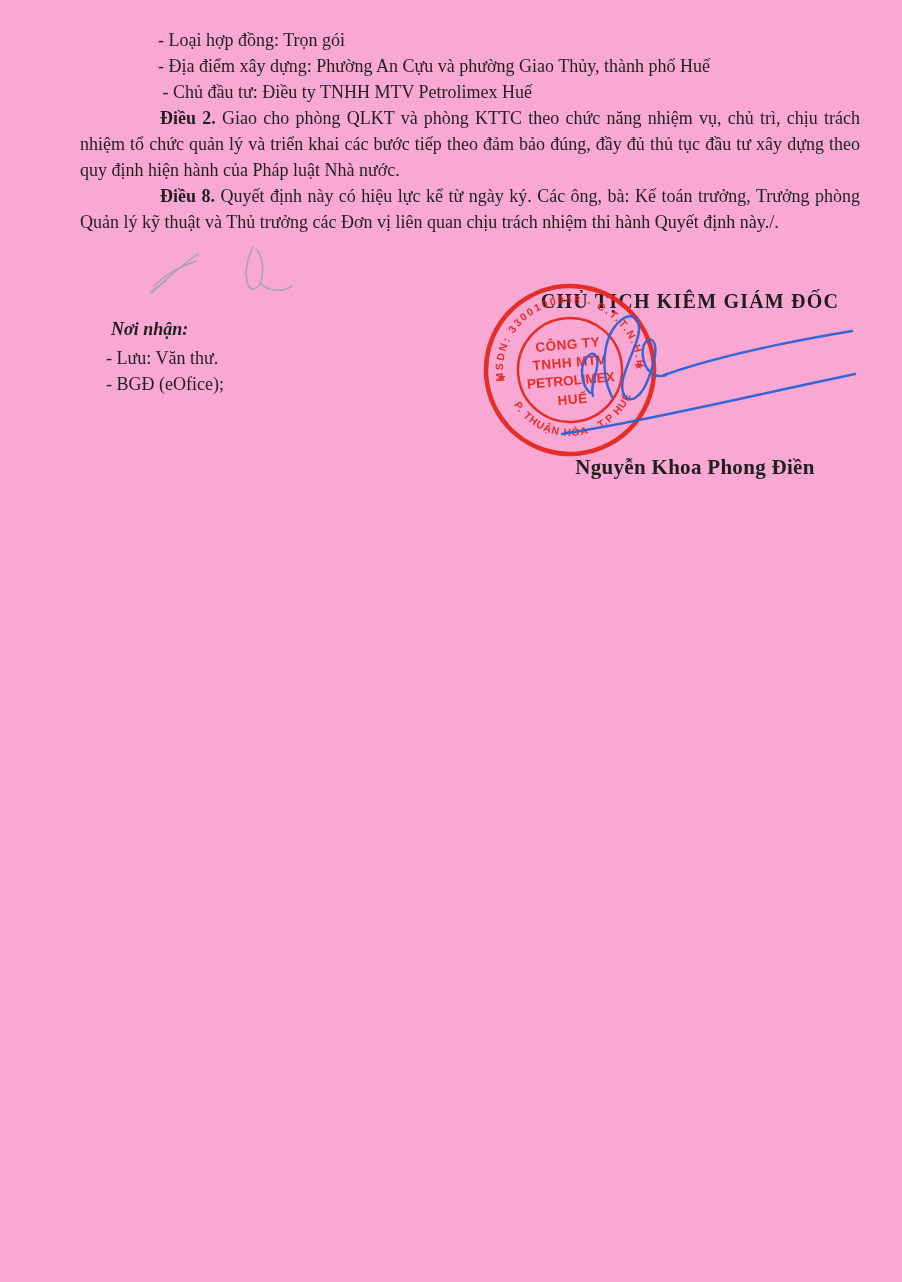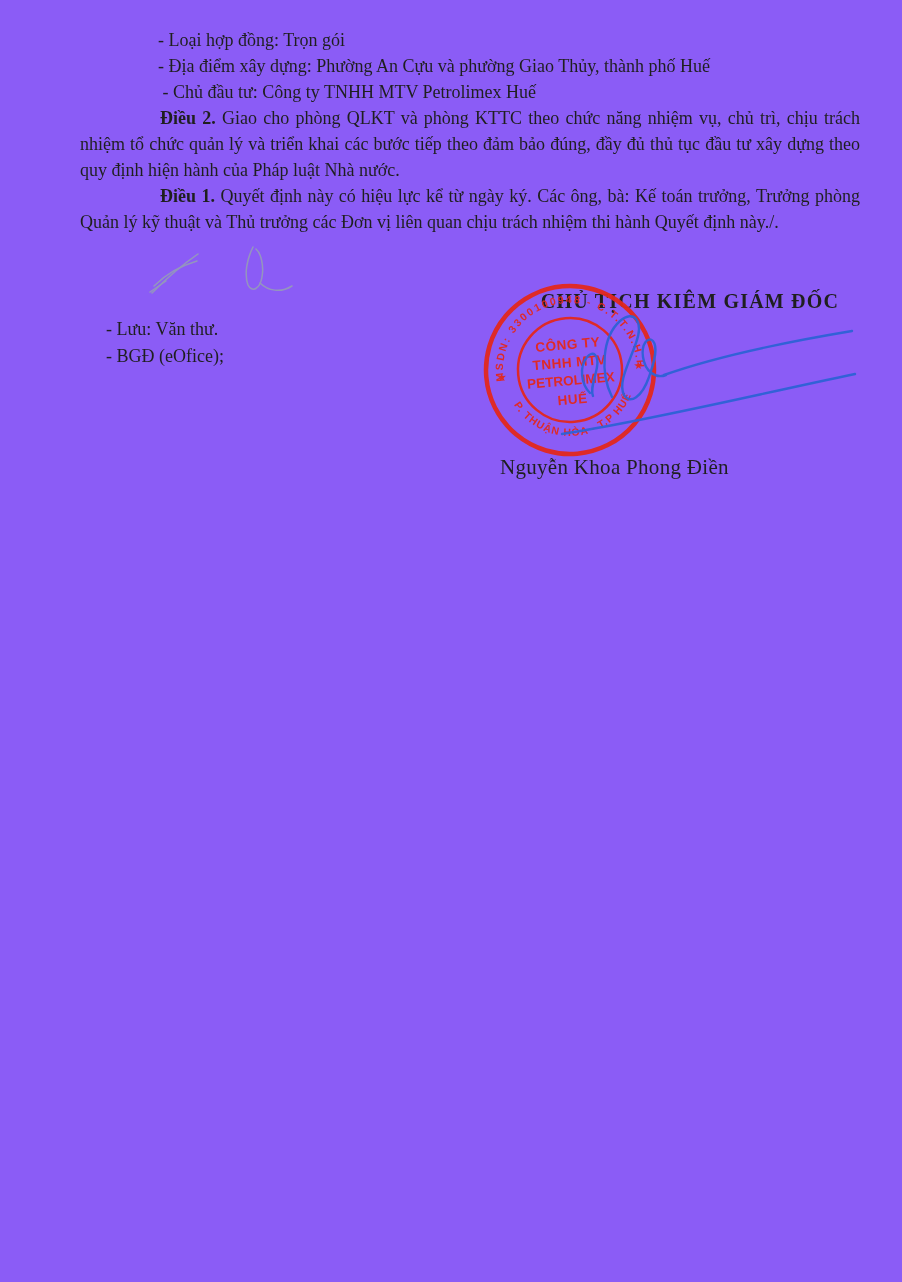--- a/index.html
+++ b/index.html
@@ -1,21 +1,21 @@
 <!DOCTYPE html>
 <html><head>
 <meta charset="utf-8">
 <style>
   * { margin: 0; padding: 0; box-sizing: border-box; }
   html, body { background: #ffffff; }
   .page {
     position: relative;
     width: 902px;
     height: 1282px;
-    background: #8b5cf6;
+    background: #f9a8d4;
     font-family: "Liberation Serif", "DejaVu Serif", serif;
     color: #1f1f1f;
     overflow: hidden;
   }
   .body-text {
     position: absolute;
     left: 80px;
     top: 27px;
     width: 780px;
     font-size: 18px;
@@ -53,22 +53,22 @@
     font-weight: bold;
     font-size: 20px;
     letter-spacing: 1.2px;
     z-index: 1;
   }
   .sig-name {
     position: absolute;
     left: 500px;
     top: 455px;
     width: 390px;
-    text-align: left;
-    font-weight: normal;
+    text-align: center;
+    font-weight: bold;
     font-size: 21px;
     letter-spacing: 0.3px;
     z-index: 1;
   }
   .stamp-svg {
     position: absolute;
     left: 482px;
     top: 282px;
     width: 176px;
     height: 176px;
@@ -98,38 +98,39 @@
   }
 </style>
 </head>
 <body>
 
 <div class="page">
 
   <div class="body-text">
     <div class="detail-line">- Loại hợp đồng: Trọn gói</div>
     <div class="detail-line">- Địa điểm xây dựng: Phường An Cựu và phường Giao Thủy, thành phố Huế</div>
-    <div class="detail-line"> - Chủ đầu tư: Công ty TNHH MTV Petrolimex Huế</div>
+    <div class="detail-line"> - Chủ đầu tư: Điều ty TNHH MTV Petrolimex Huế</div>
 
     <p class="article"><span class="article-label">Điều 2.</span><span> Giao cho phòng QLKT và phòng KTTC theo chức năng nhiệm vụ, chủ trì, chịu trách nhiệm  tổ chức quản lý và triển khai các bước tiếp theo đảm bảo đúng, đầy đủ thủ tục đầu tư xây dựng theo quy định hiện hành của Pháp luật Nhà nước.</span></p>
 
-    <p class="article"><span class="article-label">Điều 1.</span><span> Quyết định này có hiệu lực kể từ ngày ký. Các ông, bà: Kế toán trưởng, Trưởng phòng Quản lý kỹ thuật và Thủ trưởng các Đơn vị liên quan chịu trách nhiệm thi hành Quyết định này./.</span></p>
+    <p class="article"><span class="article-label">Điều 8.</span><span> Quyết định này có hiệu lực kể từ ngày ký. Các ông, bà: Kế toán trưởng, Trưởng phòng Quản lý kỹ thuật và Thủ trưởng các Đơn vị liên quan chịu trách nhiệm thi hành Quyết định này./.</span></p>
   </div>
 
   <svg class="paraph-svg" viewBox="0 0 170 62" fill="none">
     <g stroke="#96a0b4" stroke-width="1.5" stroke-linecap="round" opacity="0.85">
       <path d="M 58 14 C 42 25 26 39 12 53"></path>
       <path d="M 14 46 C 26 34 40 26 57 21"></path>
       <path d="M 10 52 L 26 41"></path>
       <path d="M 113 7 C 107 19 104 34 108 45 C 112 53 120 49 122 37 C 124 26 121 13 116 9"></path>
       <path d="M 120 43 C 128 51 141 53 152 46"></path>
     </g>
   </svg>
 
   <div class="recipients">
+    <div class="recipients-heading">Nơi nhận:</div>
     <div>- Lưu: Văn thư.</div>
     <div>- BGĐ (eOfice);</div>
   </div>
 
   <div class="sig-title">CHỦ TỊCH KIÊM GIÁM ĐỐC</div>
   <div class="sig-name">Nguyễn Khoa Phong Điền</div>
 
   <svg class="stamp-svg" viewBox="0 0 176 176" fill="none">
     <defs>
       <path id="arcTop" d="M 25.04 110.92 A 67 67 0 1 1 150.96 110.92"></path>

